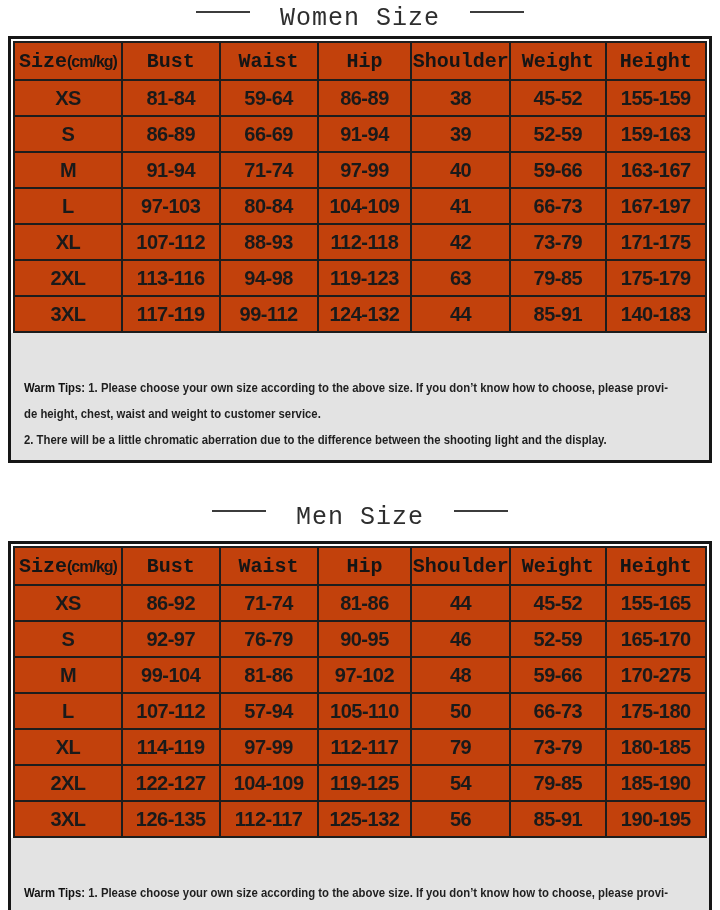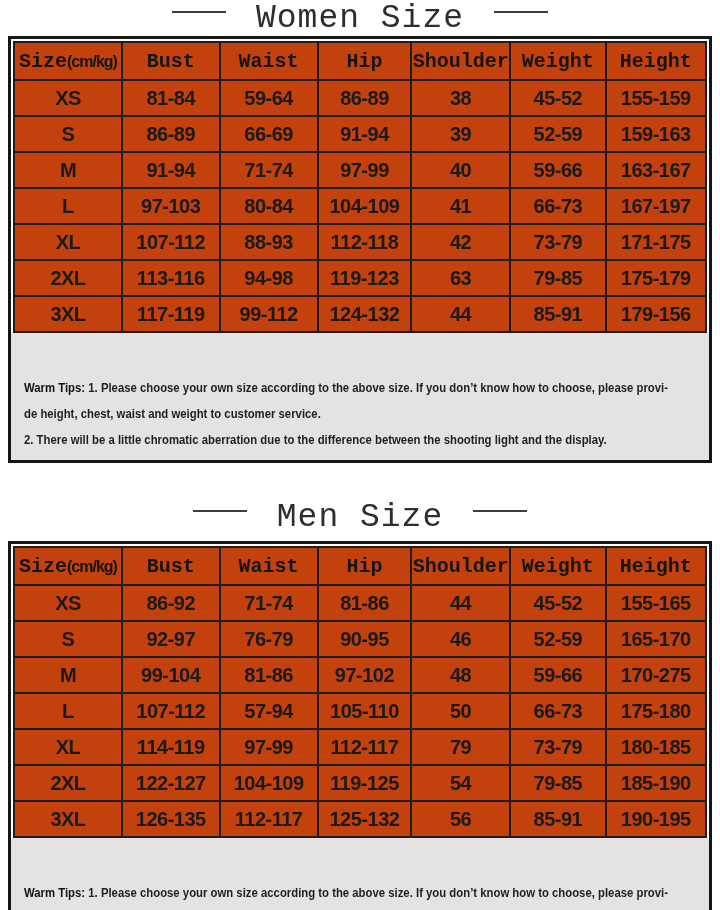--- a/index.html
+++ b/index.html
@@ -12,21 +12,21 @@
   .page { width: 720px; height: 910px; }
 
   
   .section-title-row {
     display: flex; align-items: center; justify-content: center;
     gap: 30px; height: 34px; padding-top: 2px;
   }
   .section-title-row.men { margin-top: 36px; margin-bottom: 6px; justify-content: center; }
   .title-text {
     font-family: "Liberation Mono", "DejaVu Sans Mono", monospace;
-    font-size: 33px; font-weight: 400; color: #2e2e2e;
+    font-size: 25px; font-weight: 400; color: #2e2e2e;
     margin: 0; letter-spacing: 1px; line-height: 34px;
   }
   .dash {
     width: 54px; height: 2px; background: #3c3c3c;
     transform: translateY(-7px);
   }
 
   
   .panel {
     margin: 0 8px;
@@ -164,21 +164,21 @@
               <td>79-85</td>
               <td>175-179</td>
             </tr>
               <tr>
               <td>3XL</td>
               <td>117-119</td>
               <td>99-112</td>
               <td>124-132</td>
               <td>44</td>
               <td>85-91</td>
-              <td>179-156</td>
+              <td>140-183</td>
             </tr>
             </tbody>
         </table>
       </div>
       <div class="tips">
           <div class="tip-line"><b>Warm Tips:</b><span> 1. Please choose your own size according to the above size. If you don’t know how to choose, please provi-</span></div>
           <div class="tip-line"><b></b><span>de height, chest, waist and weight to customer service.</span></div>
           <div class="tip-line"><b></b><span>2. There will be a little chromatic aberration due to the difference between the shooting light and the display.</span></div>
         </div>
     </div>

